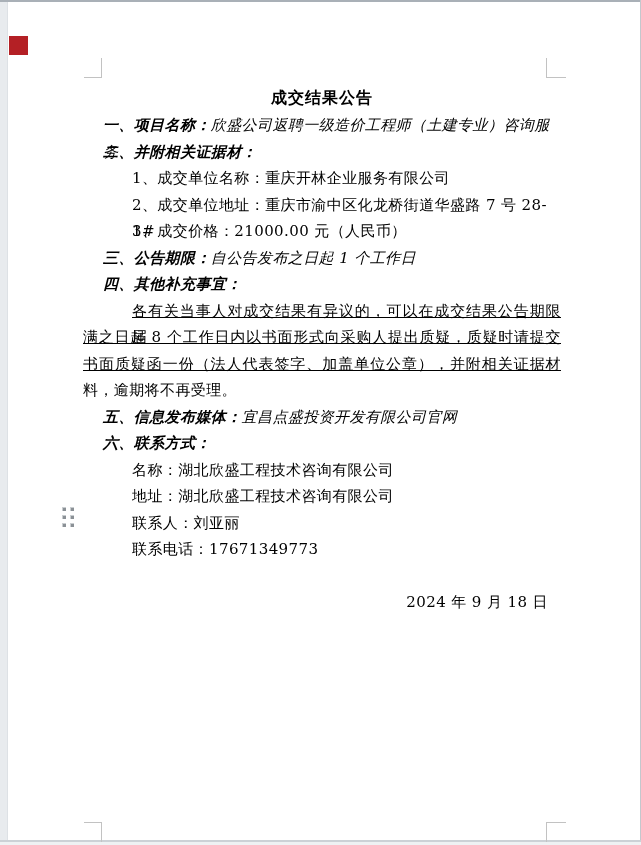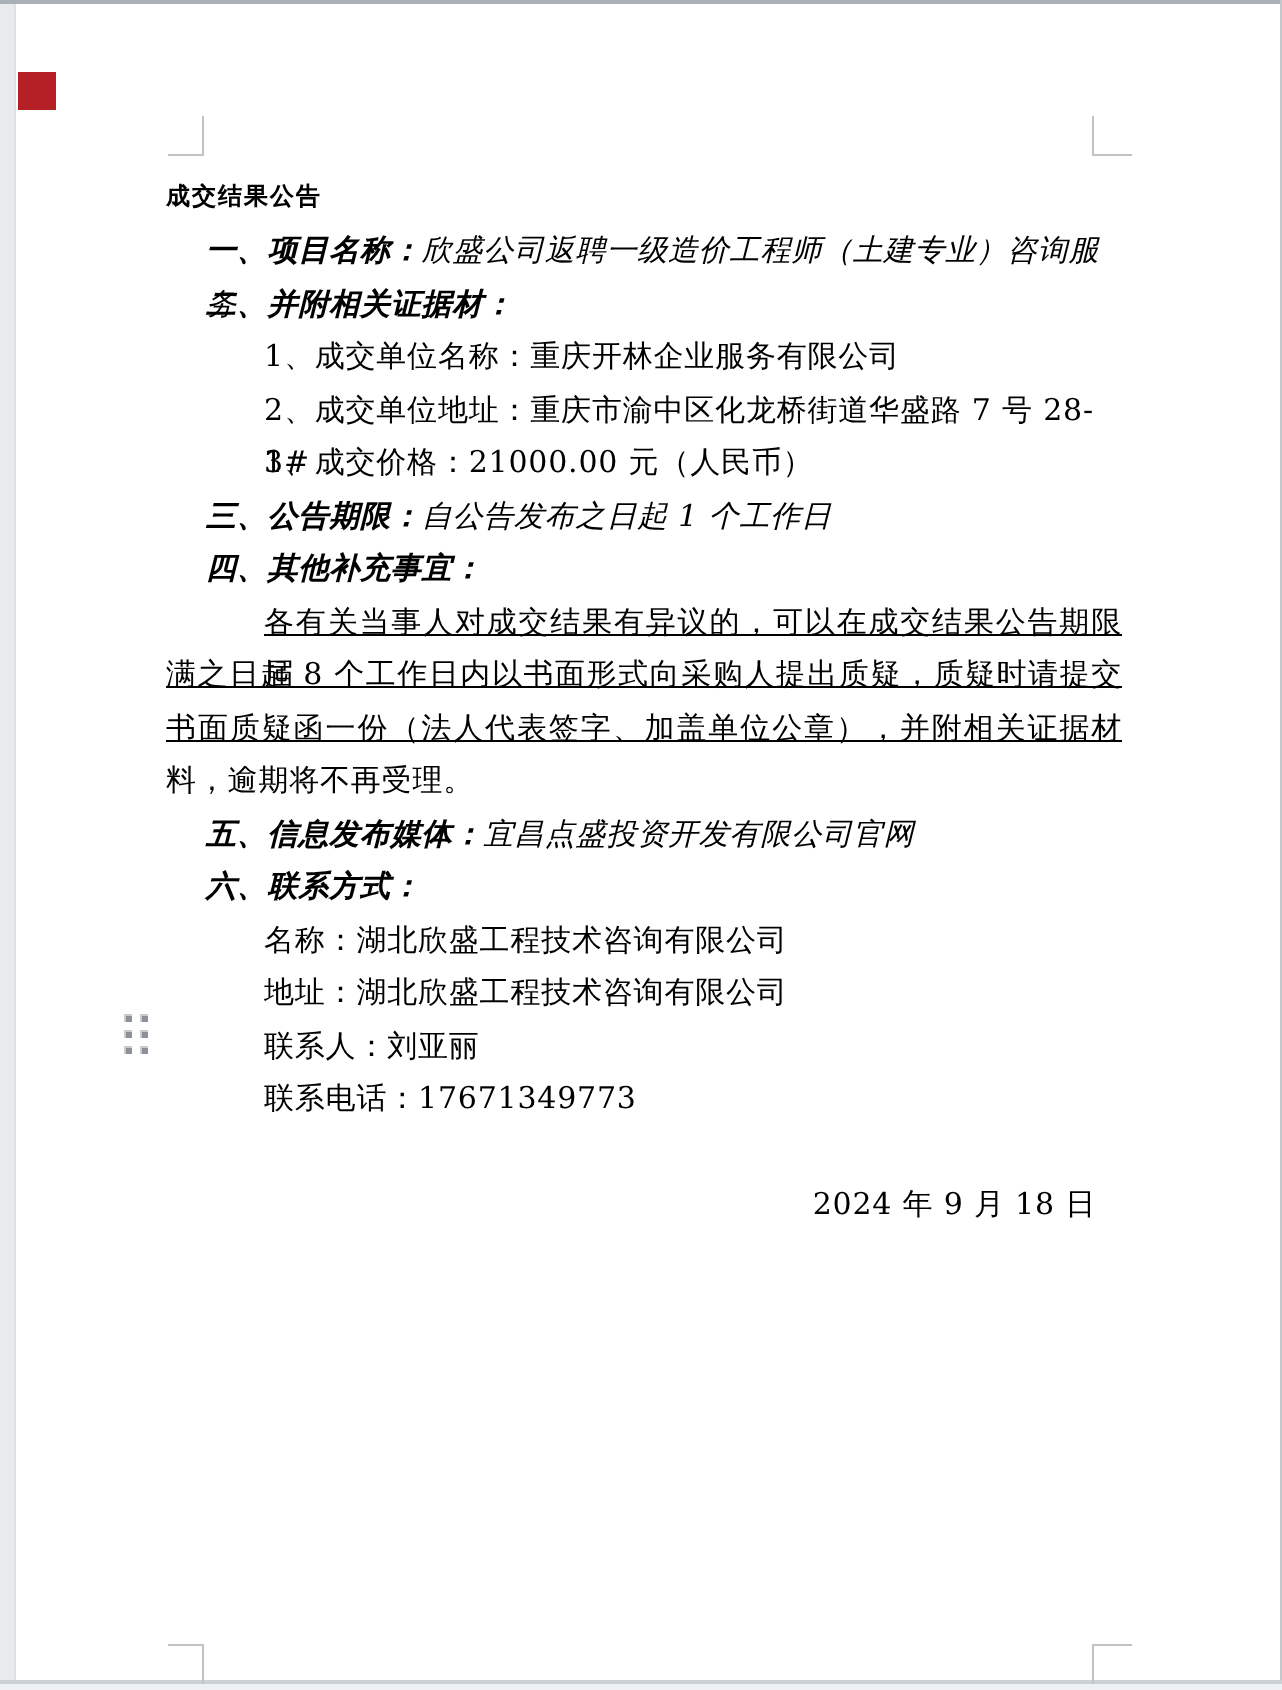--- a/index.html
+++ b/index.html
@@ -26,21 +26,21 @@
   .mark.tr{left:546px;top:58px;width:19px;border-left:1px solid var(--mark);border-bottom:1px solid var(--mark);}
   .mark.bl{left:84px;top:822px;border-right:1px solid var(--mark);border-top:1px solid var(--mark);}
   .mark.br{left:546px;top:822px;width:19px;border-left:1px solid var(--mark);border-top:1px solid var(--mark);}
 
   
   .drag-handle{position:absolute;left:62px;top:507px;display:grid;grid-template-columns:4px 4px;grid-auto-rows:4px;gap:4px 4px;}
   .drag-handle .dot{width:4px;height:4px;background:var(--dot);box-shadow:inset 1px 1px 0 #c9cdd0;}
 
   
   .content{position:absolute;left:83px;top:84px;width:478px;color:#000;font-size:15px;letter-spacing:0.4px;}
-  .title-line{height:28px;line-height:28px;font-size:12px;font-weight:bold;letter-spacing:1px;}
+  .title-line{height:28px;line-height:28px;text-align:center;font-size:16px;font-weight:bold;letter-spacing:1px;}
   .line{height:26.5px;line-height:26.5px;}
   .lbl{font-weight:bold;}
   .h{padding-left:20px;font-style:italic;}
   .s{padding-left:49px;}
   .p1{padding-left:49px;}
   .jf{text-align:justify;text-align-last:justify;text-decoration:underline;}
   .dateline{text-align:right;padding-right:13px;}
   .blank{height:26.5px;}
 </style>
 </head>

